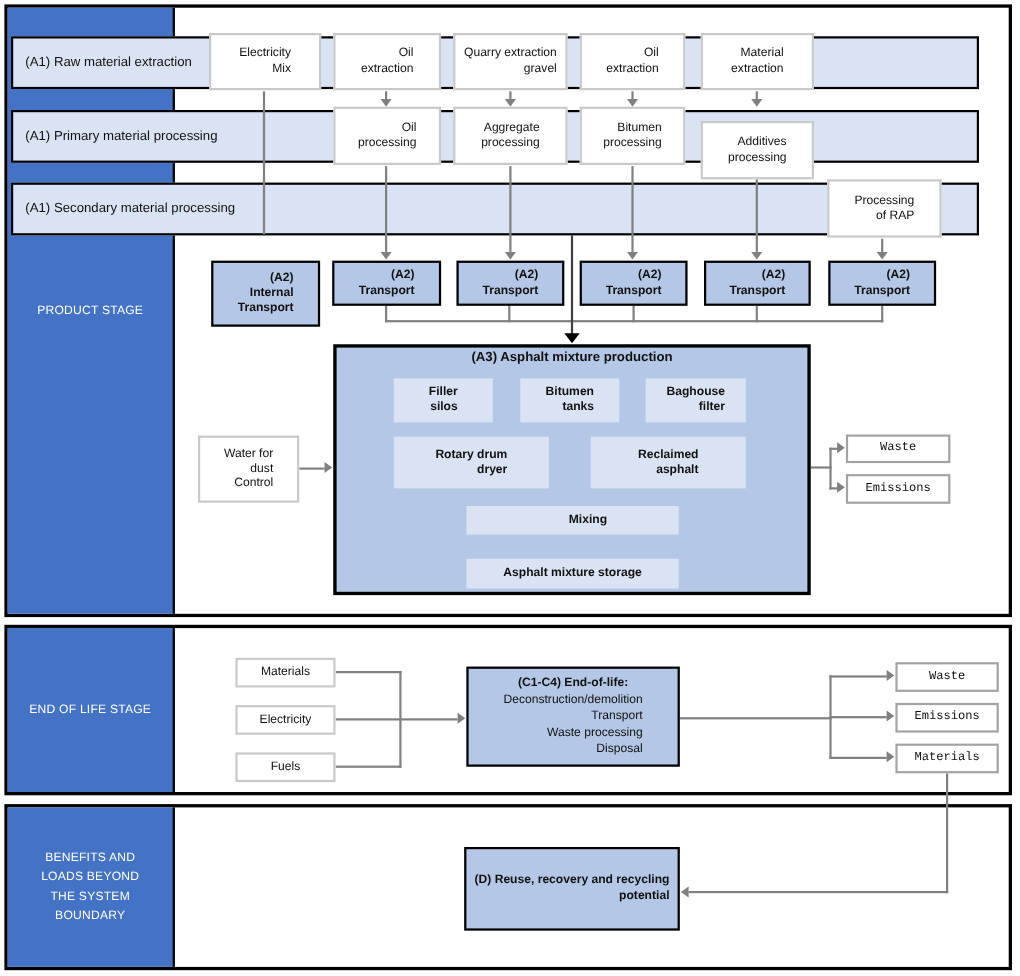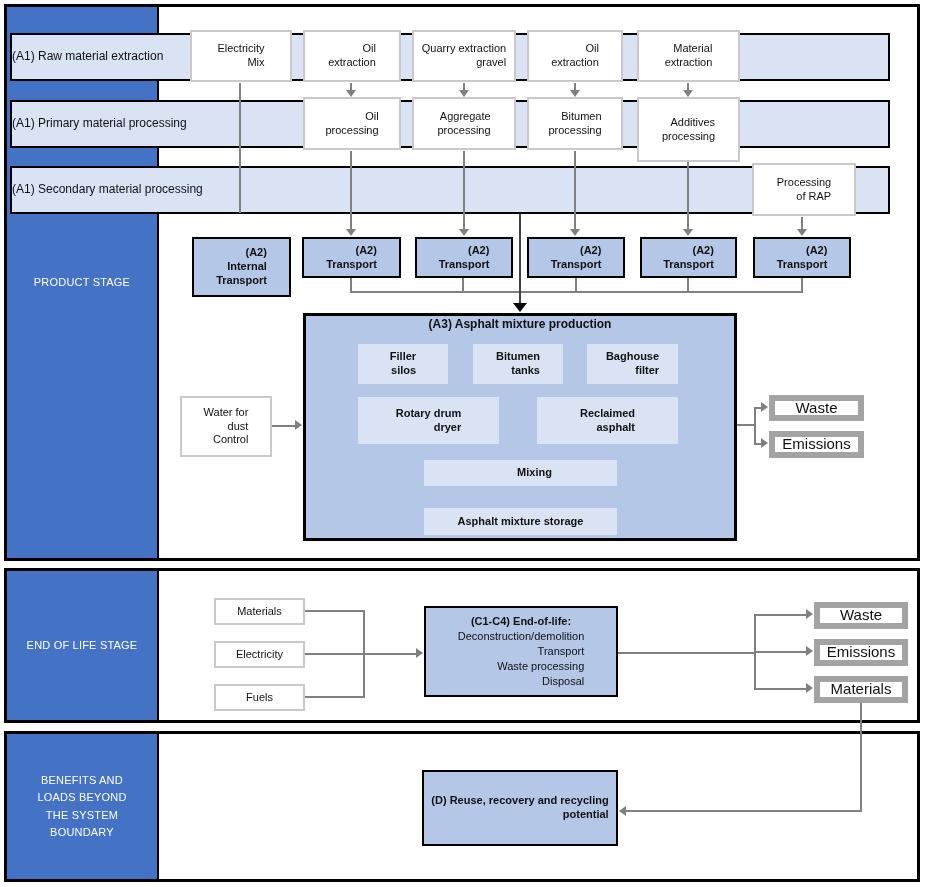--- a/index.html
+++ b/index.html
@@ -5,27 +5,27 @@
   html,body{margin:0;padding:0;background:#fff;}
   #canvas{position:relative;width:927px;height:887px;background:#fff;
           font-family:"Liberation Sans",sans-serif;color:#111;overflow:hidden;}
   .section{position:absolute;border:3px solid #000;background:#fff;box-sizing:border-box;z-index:0;}
   .sidebar{position:absolute;left:0;top:0;bottom:0;width:150px;background:#4472C4;
            border-right:2px solid #000;display:flex;align-items:center;justify-content:center;
            text-align:center;color:#fff;font-weight:normal;font-size:11px;line-height:1.55;
            white-space:pre-line;letter-spacing:.2px;}
   .rowbar{position:absolute;left:10px;width:880px;height:48px;background:#DAE3F3;
           border:2px solid #000;box-sizing:border-box;display:flex;align-items:center;z-index:1;}
-  .rowlabel{margin-left:0;font-size:12px;line-height:1.3;width:210px;}
+  .rowlabel{margin-left:11px;font-size:12px;line-height:1.3;width:210px;}
   .box{position:absolute;box-sizing:border-box;display:flex;align-items:center;justify-content:center;
        text-align:right;white-space:pre-line;line-height:1.25;z-index:3;}
   .white{background:#fff;border:2px solid #C9C9C9;font-size:11px;}
   .strong{background:#B4C7E7;border:2px solid #000;font-weight:bold;font-size:11px;}
   .inner{background:#DAE3F3;font-weight:bold;font-size:11px;}
-  .yellow{background:#fff;border:6px solid #a3a3a3;font-size:15px;}
+  .yellow{background:#fff;border:2px solid #a3a3a3;font-size:11px;font-family:Liberation Mono, monospace;}
   .a3{position:absolute;left:303px;top:313px;width:434px;height:228px;background:#B4C7E7;
       border:3px solid #000;box-sizing:border-box;z-index:2;}
   .a3title{position:absolute;left:303px;top:317px;width:434px;text-align:center;
            font-weight:bold;font-size:12px;z-index:3;}
   .vline,.hline{position:absolute;background:#808080;z-index:2;}
   .vline{width:2px;}.hline{height:2px;}
   .dark{background:#3f3f3f;}
   .arr-d,.arr-r,.arr-l{position:absolute;width:0;height:0;z-index:2;}
   .arr-d{border-left:5px solid transparent;border-right:5px solid transparent;border-top:7px solid #808080;}
   .arr-r{border-top:5px solid transparent;border-bottom:5px solid transparent;border-left:7px solid #808080;}
@@ -111,21 +111,21 @@
 extraction</div>
   <div class="box white" style="left:637px;top:30px;width:103px;height:52px;">Material
 extraction</div>
 
   <div class="box white" style="left:303px;top:97px;width:98px;height:53px;">Oil
 processing</div>
   <div class="box white" style="left:412px;top:97px;width:104px;height:53px;">Aggregate
 processing</div>
   <div class="box white" style="left:527px;top:97px;width:96px;height:53px;">Bitumen
 processing</div>
-  <div class="box white" style="left:637px;top:97px;width:103px;height:65px;">Additives
+  <div class="box white" style="left:637px;top:110px;width:103px;height:53px;">Additives
 processing</div>
   <div class="box white" style="left:752px;top:163px;width:104px;height:53px;">Processing
 of RAP</div>
 
   <div class="box strong" style="left:192px;top:237px;width:99px;height:60px;">(A2)
 Internal
 Transport</div>
   <div class="box strong" style="left:302px;top:237px;width:99px;height:41px;">(A2)
 Transport</div>
   <div class="box strong" style="left:415px;top:237px;width:98px;height:41px;">(A2)

